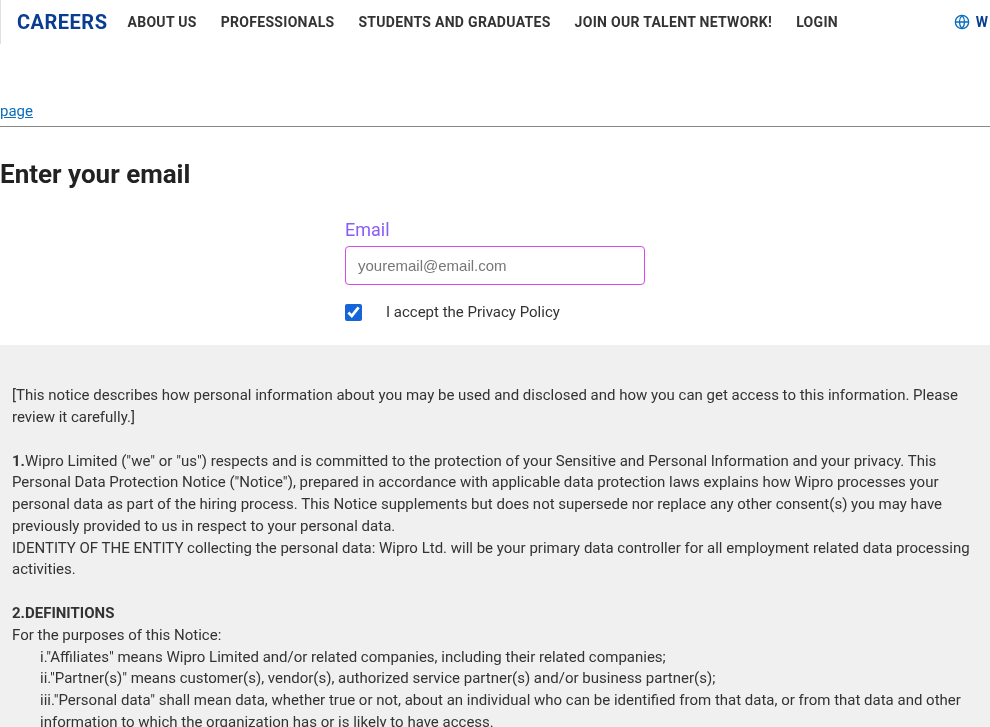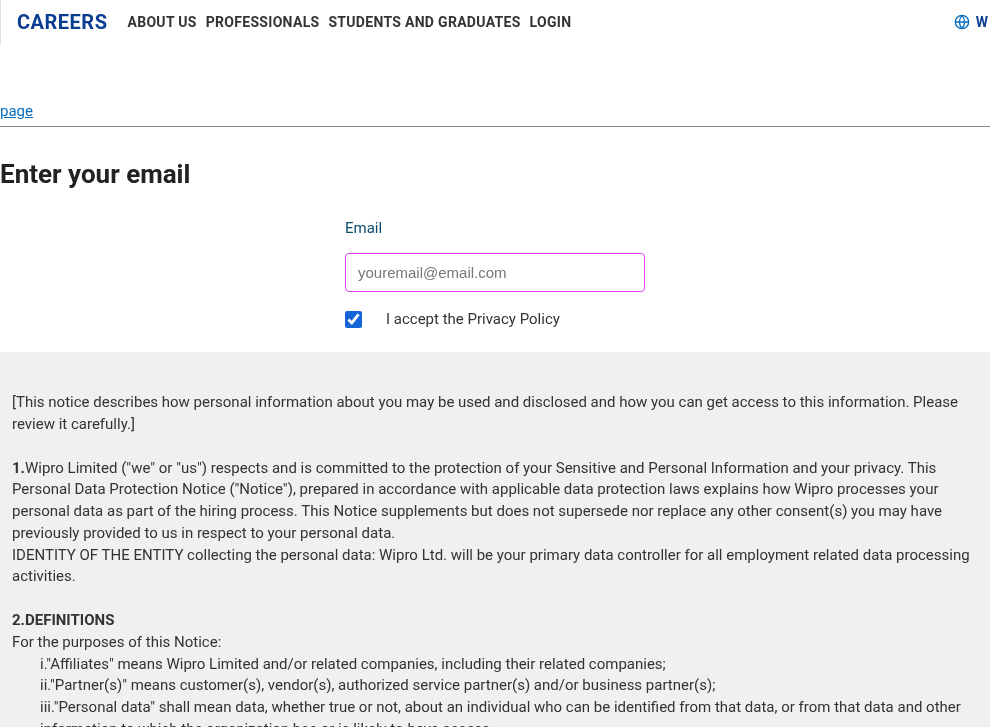--- a/index.html
+++ b/index.html
@@ -25,21 +25,21 @@
     .nav-brand {
       color: #0a3d91;
       font-weight: 700;
       font-size: 20px;
       letter-spacing: 0.5px;
       margin-right: 20px;
       margin-left: 8px;
     }
     .nav-links {
       display: flex;
-      gap: 9px;
+      gap: 24px;
       flex: 1;
     }
     .nav-links a {
       color: #333;
       font-weight: 700;
       font-size: 14px;
       text-decoration: none;
       letter-spacing: 0.3px;
       cursor: pointer;
     }
@@ -83,23 +83,23 @@
       font-weight: 700;
       color: #222;
       margin-bottom: 30px;
     }
     .form-wrap {
       width: 300px;
       margin: 0 auto;
     }
     .form-label {
       display: block;
-      font-size: 15px;
-      color: #0c4a6e;
-      margin-bottom: 16px;
+      font-size: 18px;
+      color: #8b5cf6;
+      margin-bottom: 6px;
     }
     .email-input {
       width: 100%;
       padding: 10px 12px;
       font-size: 15px;
       border: 1px solid #d946ef;
       border-radius: 4px;
       color: #333;
     }
     .email-input::placeholder {
@@ -155,20 +155,21 @@
   </style>
 </head>
 <body>
 
 <div class="navbar">
   <div class="nav-brand">CAREERS</div>
   <div class="nav-links">
     <a>ABOUT US</a>
     <a>PROFESSIONALS</a>
     <a>STUDENTS AND GRADUATES</a>
+    <a>JOIN OUR TALENT NETWORK!</a>
     <a>LOGIN</a>
   </div>
   <div class="nav-right">
     <svg class="globe-icon" viewBox="0 0 24 24" fill="none" stroke="currentColor" stroke-width="2">
       <circle cx="12" cy="12" r="10"></circle>
       <path d="M2 12h20M12 2a15 15 0 0 1 0 20M12 2a15 15 0 0 0 0 20"></path>
     </svg>
     <span class="nav-right-text">W</span>
   </div>
 </div>

